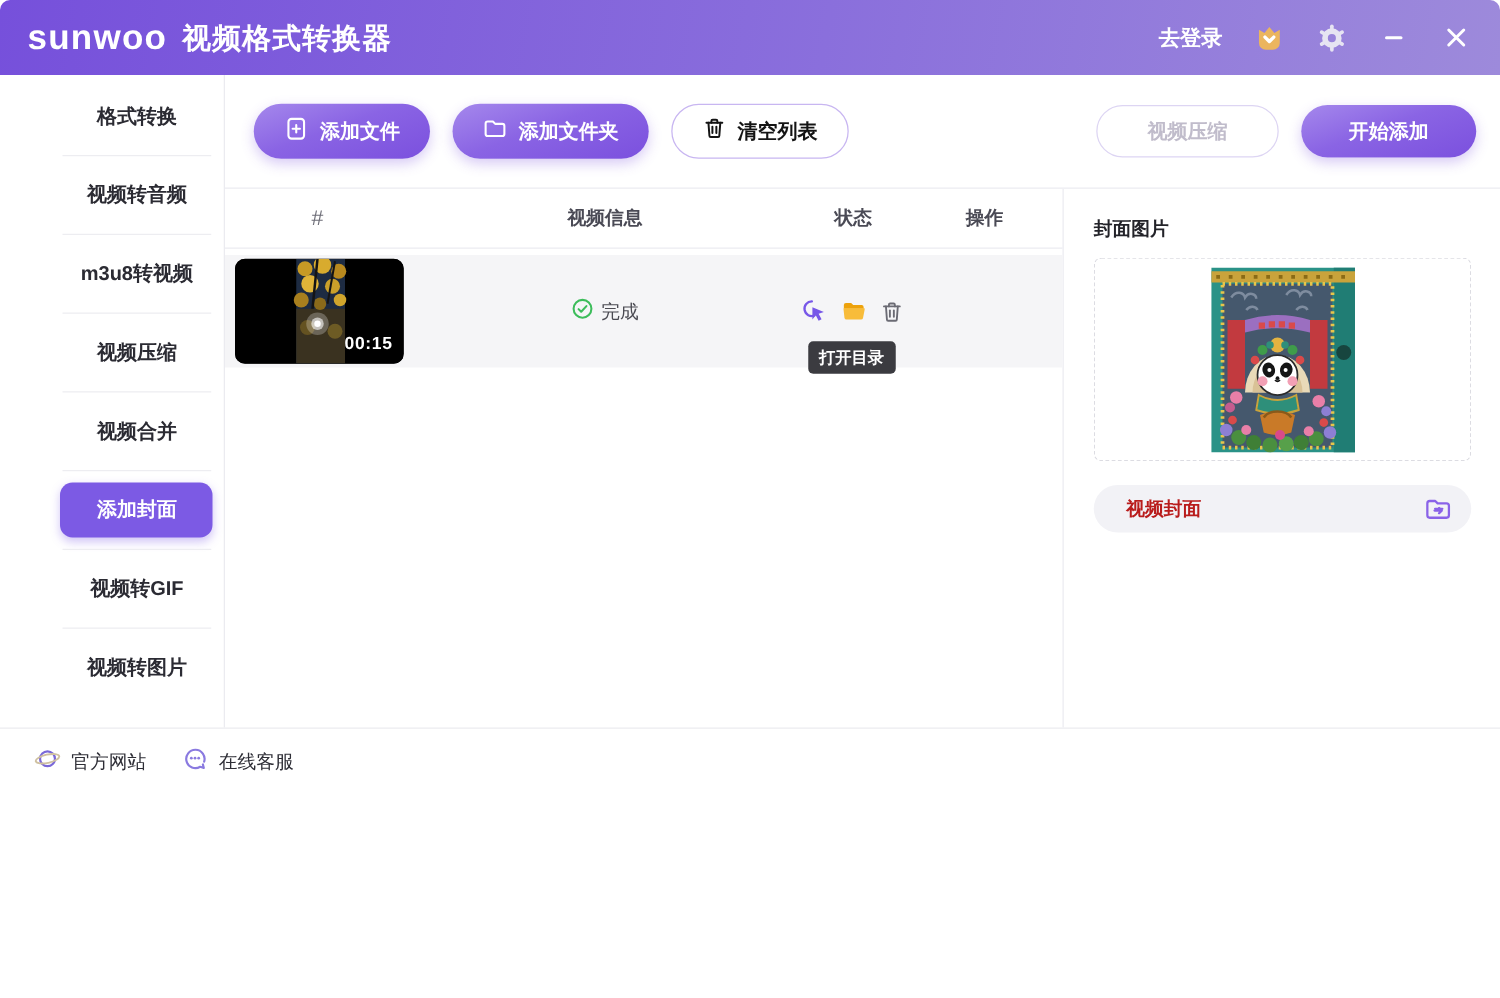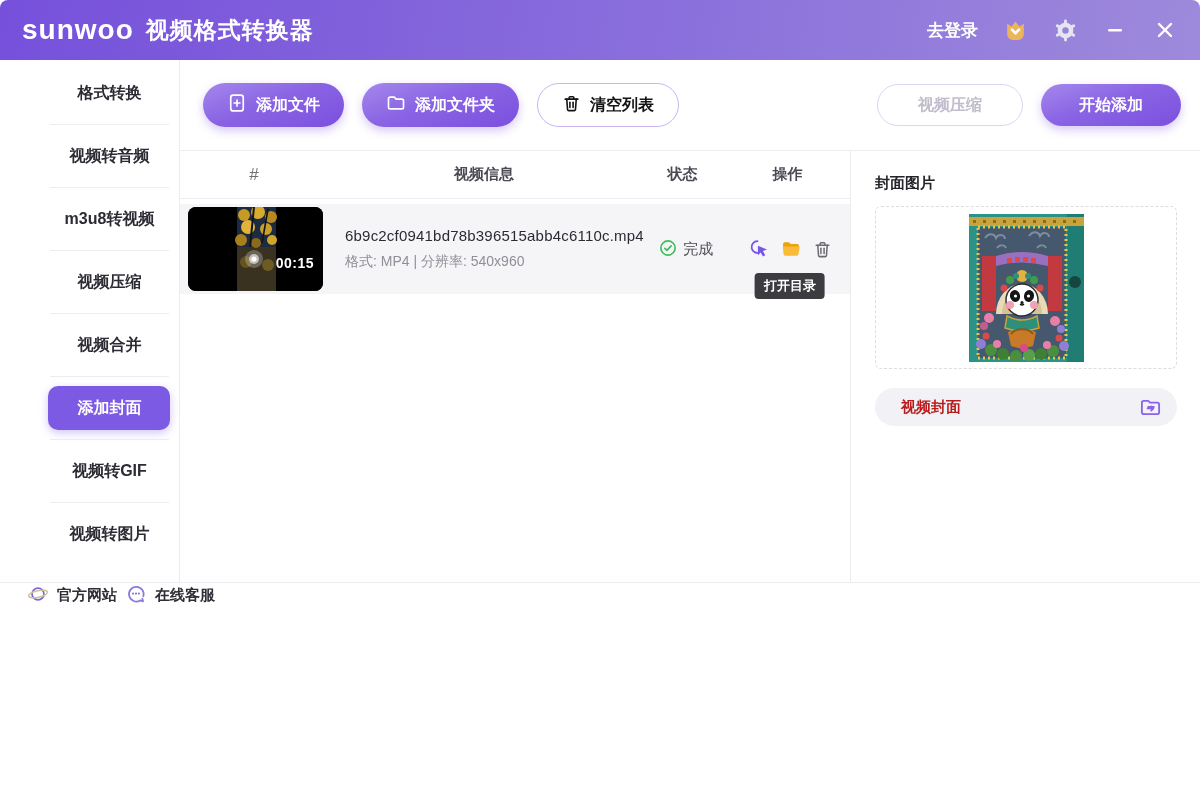--- a/index.html
+++ b/index.html
@@ -46,21 +46,21 @@
   .content-row { flex:1; display:flex; border-top:1px solid #ececf1; min-height:0; }
   .table-area { flex:1; border-right:1px solid #ececf1; display:flex; flex-direction:column; min-width:0; }
   .thead { height:48px; flex:0 0 48px; display:grid; grid-template-columns:148px 1fr 85px 125px; align-items:center;
     border-bottom:1px solid #ececf1; color:#4a4a55; font-size:15px; font-weight:700; }
   .thead .th { text-align:center; }
   .thead .th-index { color:#6e6e78; font-size:17px; font-weight:400; }
   .trow { margin-top:5px; height:90px; background:#f5f5f7; display:grid; grid-template-columns:148px 1fr 85px 125px;
     align-items:center; }
   .thumb { width:135px; height:84px; margin-left:8px; background:#000; border-radius:8px; position:relative; overflow:hidden; }
   .thumb svg { display:block; }
-  .thumb .dur { position:absolute; right:9px; bottom:20px; color:#fff; font-size:14px; font-weight:700; letter-spacing:.5px; }
+  .thumb .dur { position:absolute; right:9px; bottom:9px; color:#fff; font-size:14px; font-weight:700; letter-spacing:.5px; }
   .vinfo { padding-left:17px; }
   .vname { font-size:15px; color:#2b2b33; letter-spacing:.2px; }
   .vmeta { margin-top:9px; font-size:14px; color:#8f8f99; }
   .vstatus { display:flex; align-items:center; justify-content:center; gap:6px; color:#4a4a52; font-size:15px; }
   .vactions { display:flex; align-items:center; justify-content:center; gap:11px; position:relative; }
   .act-icon { width:20px; height:20px; cursor:pointer; display:flex; align-items:center; justify-content:center; }
   .tooltip { position:absolute; top:34px; left:50%; transform:translateX(-52%); background:#3b3b40; color:#fff;
     font-size:13px; font-weight:700; padding:4px 9px; border-radius:4px; white-space:nowrap; }
 
   
@@ -70,22 +70,22 @@
     align-items:center; justify-content:center; }
   .cover-box svg { display:block; }
   .save-title { margin-top:27px; }
   .save-pill { margin-top:19px; height:38px; background:#f2f2f6; border-radius:19px; display:flex; align-items:center;
     padding:0 15px 0 26px; }
   .save-pill .path-text { font-size:15px; font-weight:700; color:#b91c1c; }
   .save-pill .pill-spacer { flex:1; }
   .save-pill .folder-btn { width:24px; height:24px; cursor:pointer; display:flex; align-items:center; justify-content:center; }
 
   
-  .footer { height:53px; flex:0 0 53px; border-top:1px solid #ebebf0; display:flex; align-items:flex-start;
-    padding-left:27px; gap:8px;font-weight:bold; }
+  .footer { height:53px; flex:0 0 53px; border-top:1px solid #ebebf0; display:flex; align-items:center;
+    padding-left:27px; gap:28px; }
   .foot-link { display:flex; align-items:center; gap:8px; font-size:15px; color:#2e2e36; cursor:pointer; }
 </style>
 </head>
 <body>
 
 <div class="window">
 
   <div class="titlebar">
     <div class="logo">sunwoo</div>
     <div class="app-title">视频格式转换器</div>
@@ -234,24 +234,20 @@
                   <circle cx="58" cy="55" r="6" fill="#6f5a22" opacity=".8"></circle>
                     <circle cx="80" cy="58" r="6" fill="#7a6526" opacity=".8"></circle>
                   <line x1="66" y1="0" x2="62" y2="40" stroke="#141414" stroke-width="2"></line>
                   <line x1="80" y1="2" x2="74" y2="36" stroke="#141414" stroke-width="1.6"></line>
                   <circle cx="66" cy="52" r="9" fill="#fff" opacity=".25"></circle>
                   <circle cx="66" cy="52" r="5" fill="#fff" opacity=".6"></circle>
                   <circle cx="66" cy="52" r="2.6" fill="#fff"></circle>
                 </g>
               </svg>
               <span class="dur">00:15</span>
-            </div>
-            <div class="vinfo">
-              <div class="vname">6b9c2cf0941bd78b396515abb4c6110c.mp4</div>
-              <div class="vmeta">格式: MP4  |  分辨率: 540x960</div>
             </div>
             <div class="vstatus">
               <span>
                 <svg width="18" height="18" viewBox="0 0 24 24" fill="none" stroke="#3DBD5B" stroke-width="2.2" stroke-linecap="round" stroke-linejoin="round">
                   <circle cx="12" cy="12" r="9.5"></circle>
                     <path d="M7.8 12.4l2.8 2.8 5.6-6"></path>
                 </svg>
               </span>
               <span>完成</span>
             </div>

